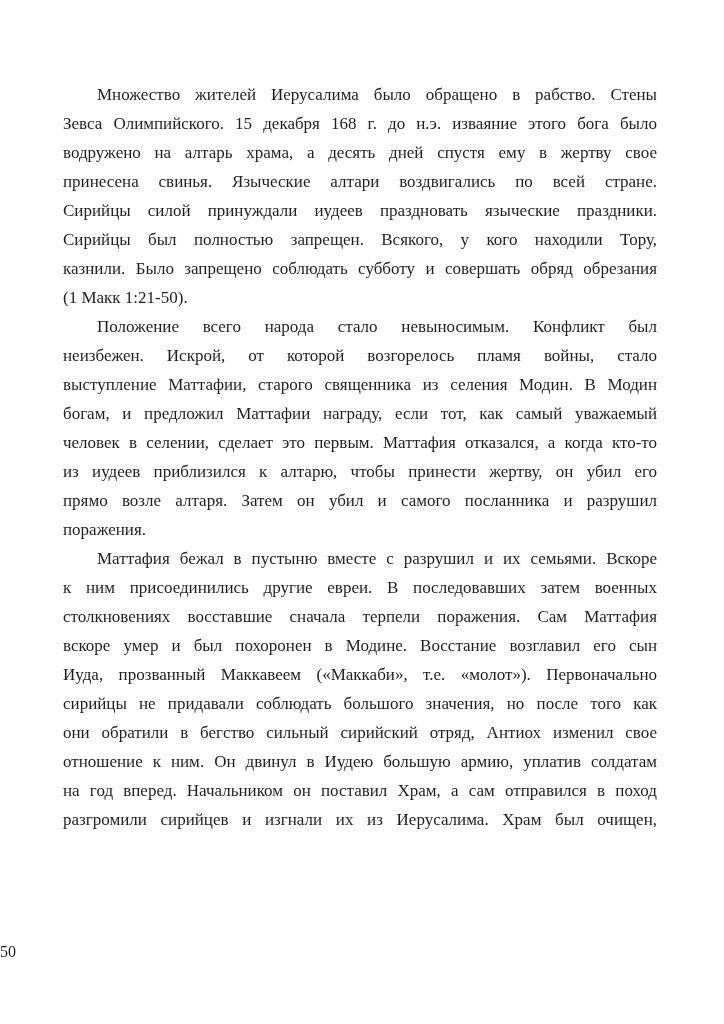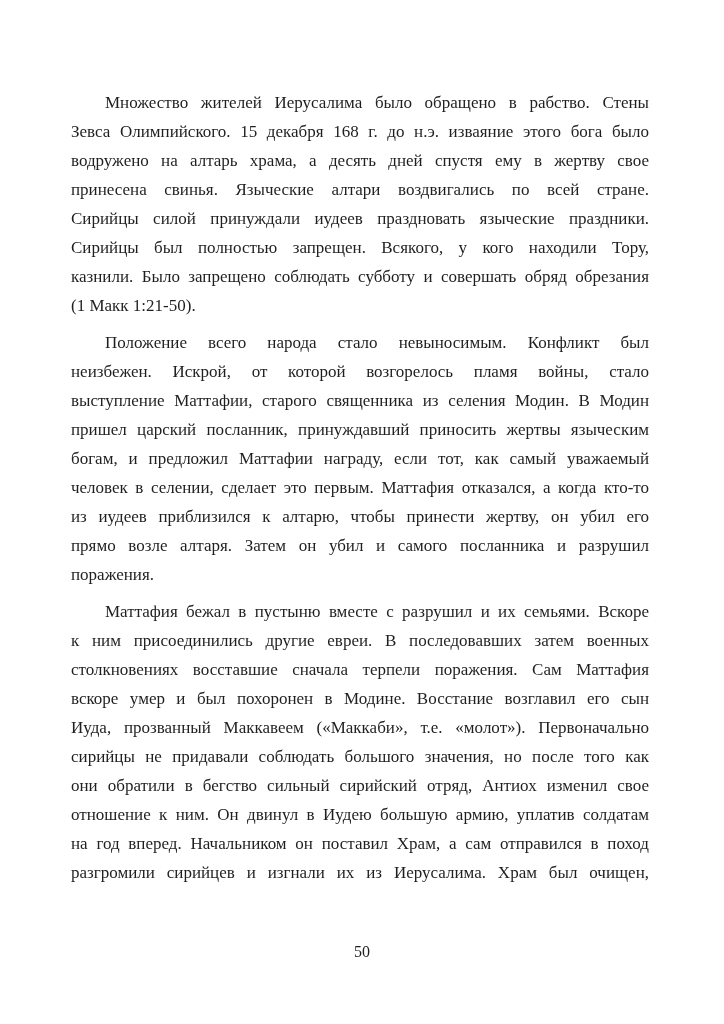--- a/index.html
+++ b/index.html
@@ -21,21 +21,21 @@
     background: var(--paper, #ffffff);
   }
   .doc-body {
     position: absolute;
     left: 63px;
     top: 80px;
     width: 594px;
     font-size: 17px;
   }
   .paragraph {
-    margin: 8px;
+    margin: 0;
     padding: 0;
   }
   .line {
     height: 29px;
     line-height: 29px;
     text-align: justify;
     text-align-last: justify;
     overflow: hidden;
     white-space: normal;
   }
@@ -45,21 +45,21 @@
   .line.last {
     text-align-last: left;
   }
   .page-number {
     position: absolute;
     top: 941px;
     left: 0;
     width: 724px;
     height: 22px;
     line-height: 22px;
-    text-align: center;
+    text-align: left;
     font-size: 16px;
   }
 </style>
 </head>
 <body>
 
 <div class="page">
   <div class="doc-body">
       <div class="paragraph">
         <div class="line first">Множество жителей Иерусалима было обращено в рабство. Стены</div>
@@ -68,21 +68,20 @@
         <div class="line">принесена свинья. Языческие алтари воздвигались по всей стране.</div>
         <div class="line">Сирийцы силой принуждали иудеев праздновать языческие праздники.</div>
         <div class="line">Сирийцы был полностью запрещен. Всякого, у кого находили Тору,</div>
         <div class="line">казнили. Было запрещено соблюдать субботу и совершать обряд обрезания</div>
         <div class="line last">(1 Макк 1:21-50).</div>
       </div>
       <div class="paragraph">
         <div class="line first">Положение всего народа стало невыносимым. Конфликт был</div>
         <div class="line">неизбежен. Искрой, от которой возгорелось пламя войны, стало</div>
         <div class="line">выступление Маттафии, старого священника из селения Модин. В Модин</div>
-        <div class="line">пришел царский посланник, принуждавший приносить жертвы языческим</div>
         <div class="line">богам, и предложил Маттафии награду, если тот, как самый уважаемый</div>
         <div class="line">человек в селении, сделает это первым. Маттафия отказался, а когда кто-то</div>
         <div class="line">из иудеев приблизился к алтарю, чтобы принести жертву, он убил его</div>
         <div class="line">прямо возле алтаря. Затем он убил и самого посланника и разрушил</div>
         <div class="line last">поражения.</div>
       </div>
       <div class="paragraph">
         <div class="line first">Маттафия бежал в пустыню вместе с разрушил и их семьями. Вскоре</div>
         <div class="line">к ним присоединились другие евреи. В последовавших затем военных</div>
         <div class="line">столкновениях восставшие сначала терпели поражения. Сам Маттафия</div>

